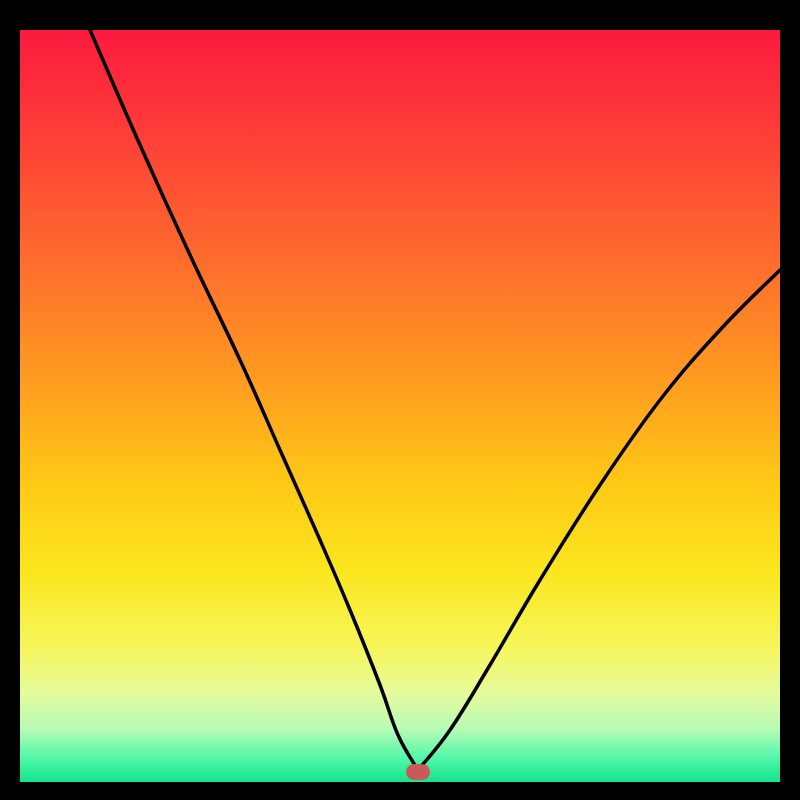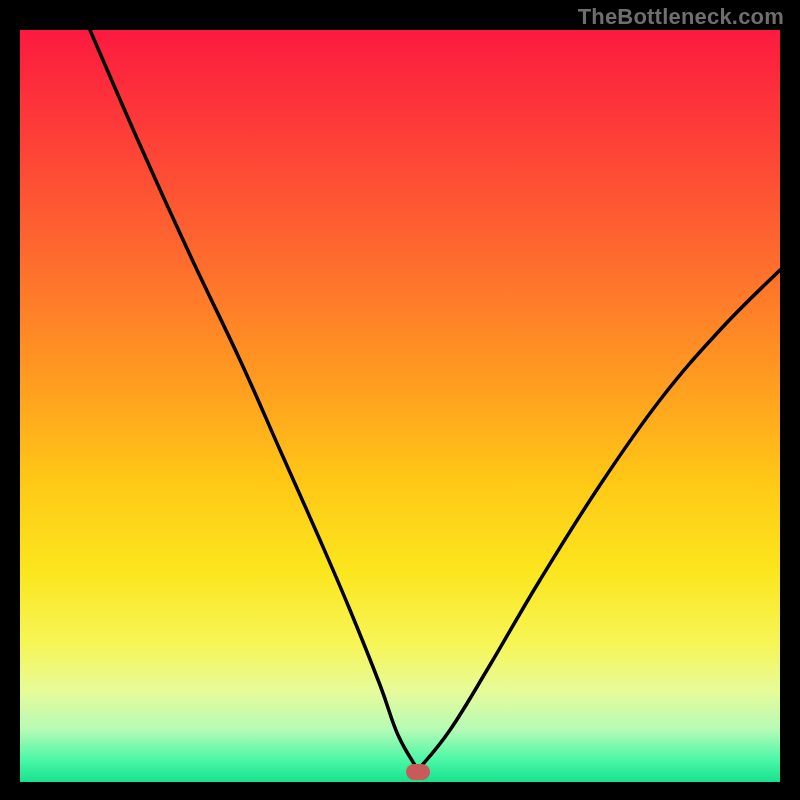--- a/index.html
+++ b/index.html
@@ -65,21 +65,20 @@
     position: absolute;
     inset: 0;
     z-index: 5;
   }
 </style>
 </head>
 <body>
 
 <div class="frame">
 
-  <div class="watermark">TheBottleneck.com</div>
 
   <div class="plot">
     <div class="gradient"></div>
 
     <svg class="curve" viewBox="0 0 760 752" preserveAspectRatio="none">
       <path d="M 70 0 C 80.0 23.0, 100.0 70.0, 120 115 C 140.0 160.0, 150.0 182.0, 170 225 C 190.0 268.0, 202.0 291.0, 220 330 C 238.0 369.0, 244.0 384.0, 260 420 C 276.0 456.0, 286.0 478.0, 300 510 C 314.0 542.0, 318.0 551.0, 330 580 C 342.0 609.0, 350.4 630.0, 360 655 C 369.6 680.0, 370.4 688.0, 378 705 C 385.6 722.0, 394.0 733.0, 398 740 L 398 740 C 404.4 732.0, 415.6 721.0, 430 700 C 444.4 679.0, 452.0 665.0, 470 635 C 488.0 605.0, 498.0 586.0, 520 550 C 542.0 514.0, 556.0 491.0, 580 455 C 604.0 419.0, 616.0 401.0, 640 370 C 664.0 339.0, 676.0 326.0, 700 300 C 724.0 274.0, 748.0 252.0, 760 240" fill="none" stroke="#000" stroke-width="3.5" stroke-linecap="round" stroke-linejoin="round"></path>
     </svg>
 
     <div class="marker" style="left: 386px; top: 734px;"></div>
   </div>

